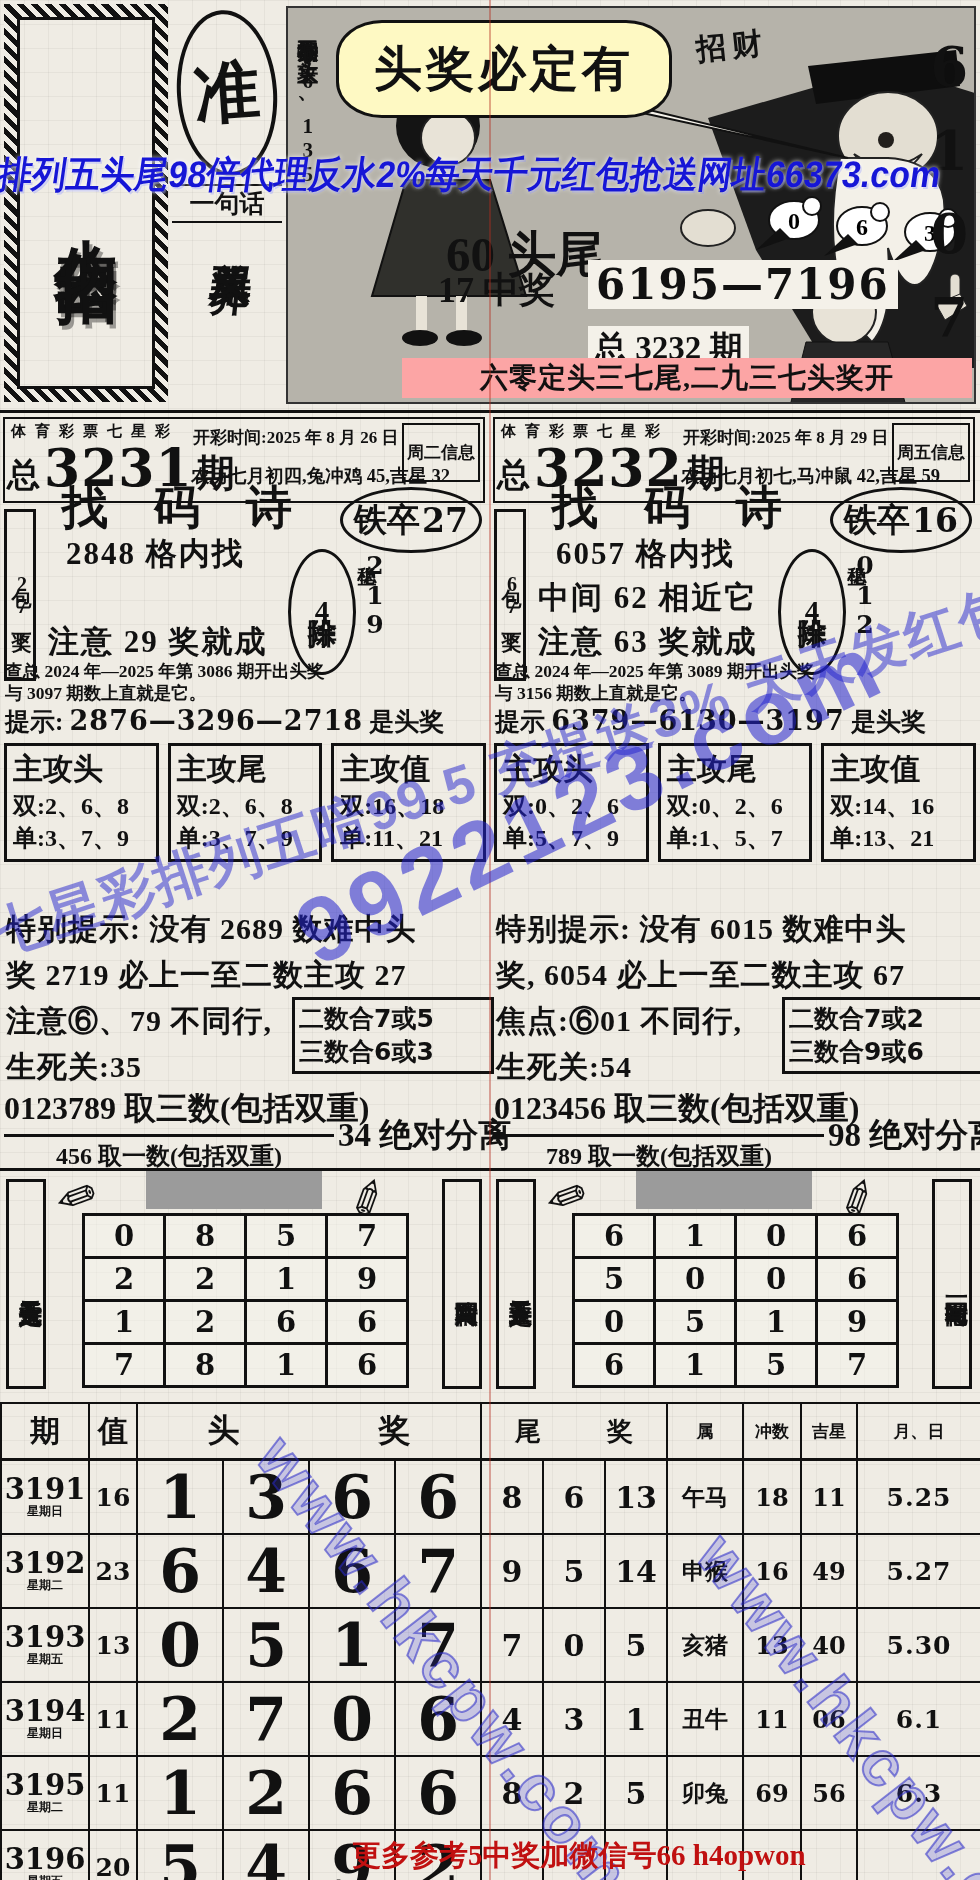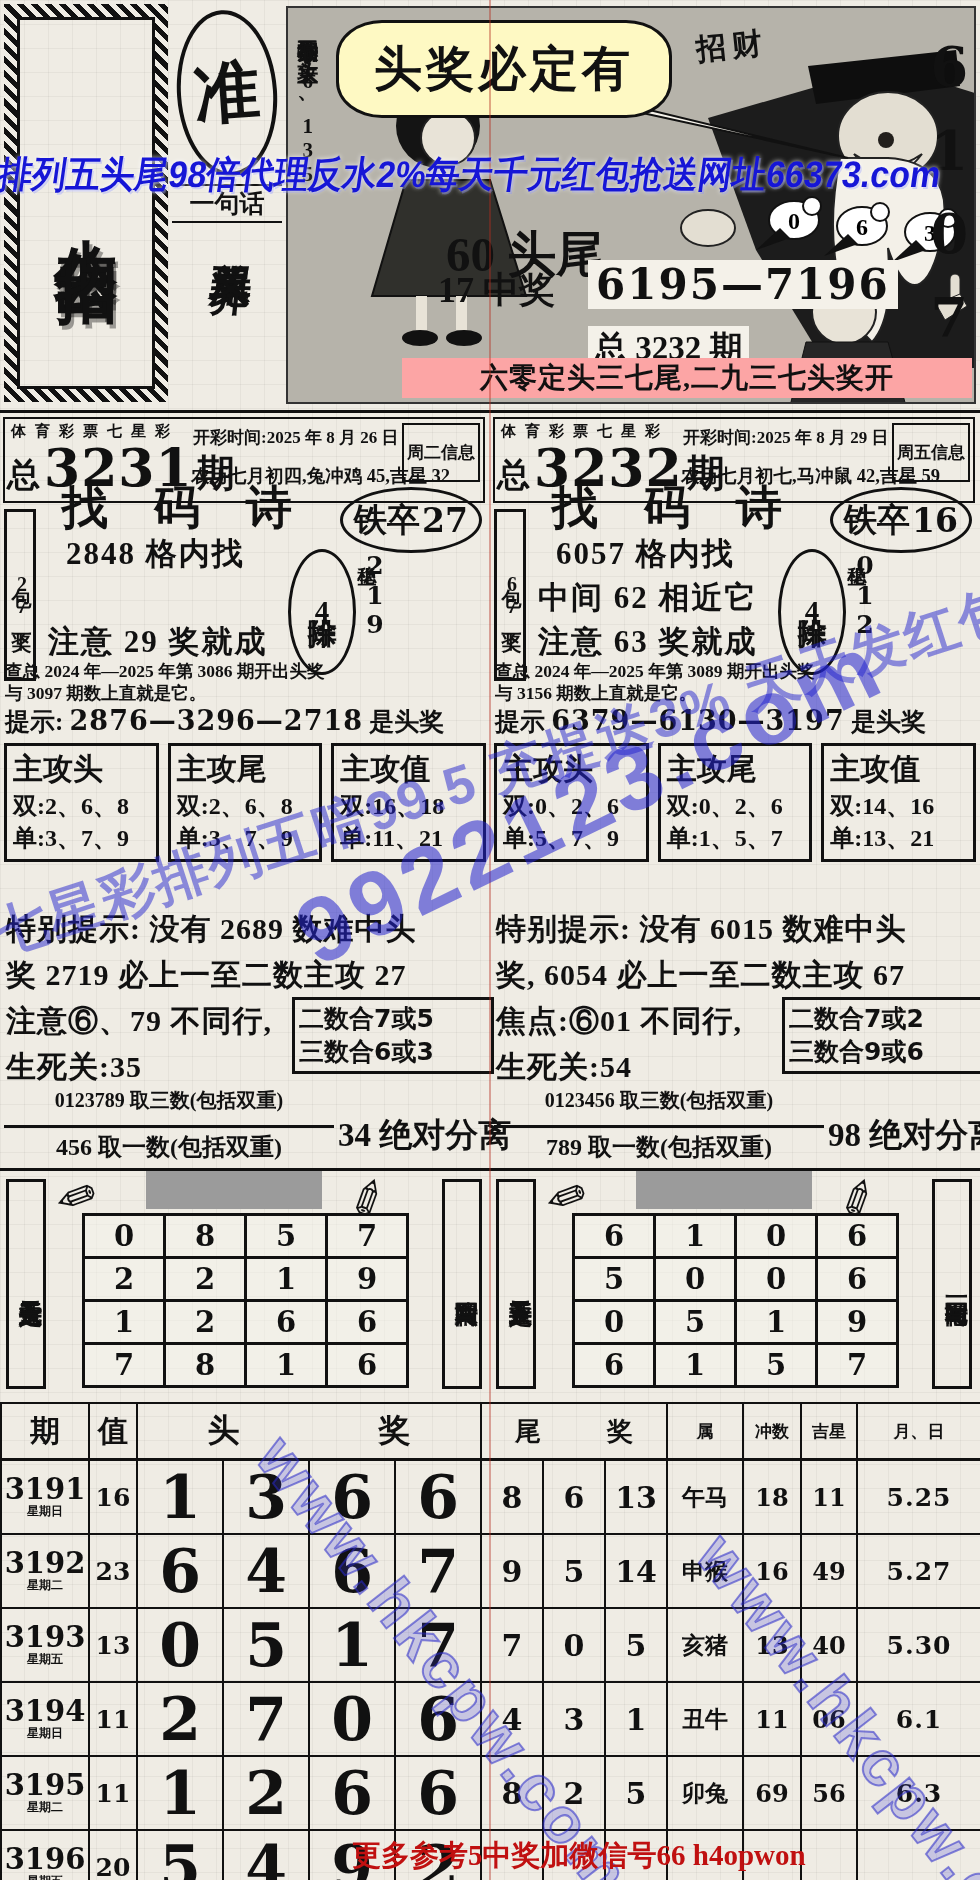--- a/index.html
+++ b/index.html
@@ -105,21 +105,21 @@
   .atk .t{font-size:30px;font-weight:900;font-family:"DejaVu Sans",sans-serif;white-space:nowrap;}
   .atk .vl{font-size:24px;font-weight:900;white-space:nowrap;}
   .sp{position:absolute;left:6px;font-size:30px;font-weight:700;white-space:nowrap;letter-spacing:1px;}
   .sp0{top:496px;}
   .sp1{top:542px;}
   .sp2{top:588px;}
   .sp3{top:634px;}
   .combo{position:absolute;left:292px;top:584px;width:188px;border:3px solid #111;padding:3px 4px;
     font-size:25px;font-weight:900;font-family:"DejaVu Sans",sans-serif;line-height:1.3;white-space:nowrap;}
   .frac{position:absolute;left:4px;top:674px;width:330px;text-align:center;font-weight:900;}
-  .frac .ft{font-size:20px;border-bottom:3px solid #111;padding-bottom:11px;white-space:nowrap;}
+  .frac .ft{font-size:32px;border-bottom:3px solid #111;padding-bottom:3px;white-space:nowrap;}
   .frac .fb{font-size:24px;padding-top:3px;white-space:nowrap;}
   .separate{position:absolute;left:338px;top:700px;font-size:33px;font-weight:900;
     font-family:Liberation Serif, serif;white-space:nowrap;}
 
   
   .grids{position:absolute;left:0;top:1168px;width:980px;height:234px;display:flex;}
   .grid-block{position:relative;width:490px;border-top:3px solid #111;box-sizing:border-box;}
   .gb-label{position:absolute;top:8px;width:34px;height:196px;border:3px solid #111;
     font-size:23px;font-weight:900;text-align:center;padding:4px 0;line-height:1.1;}
   .gb-left{left:6px;}

